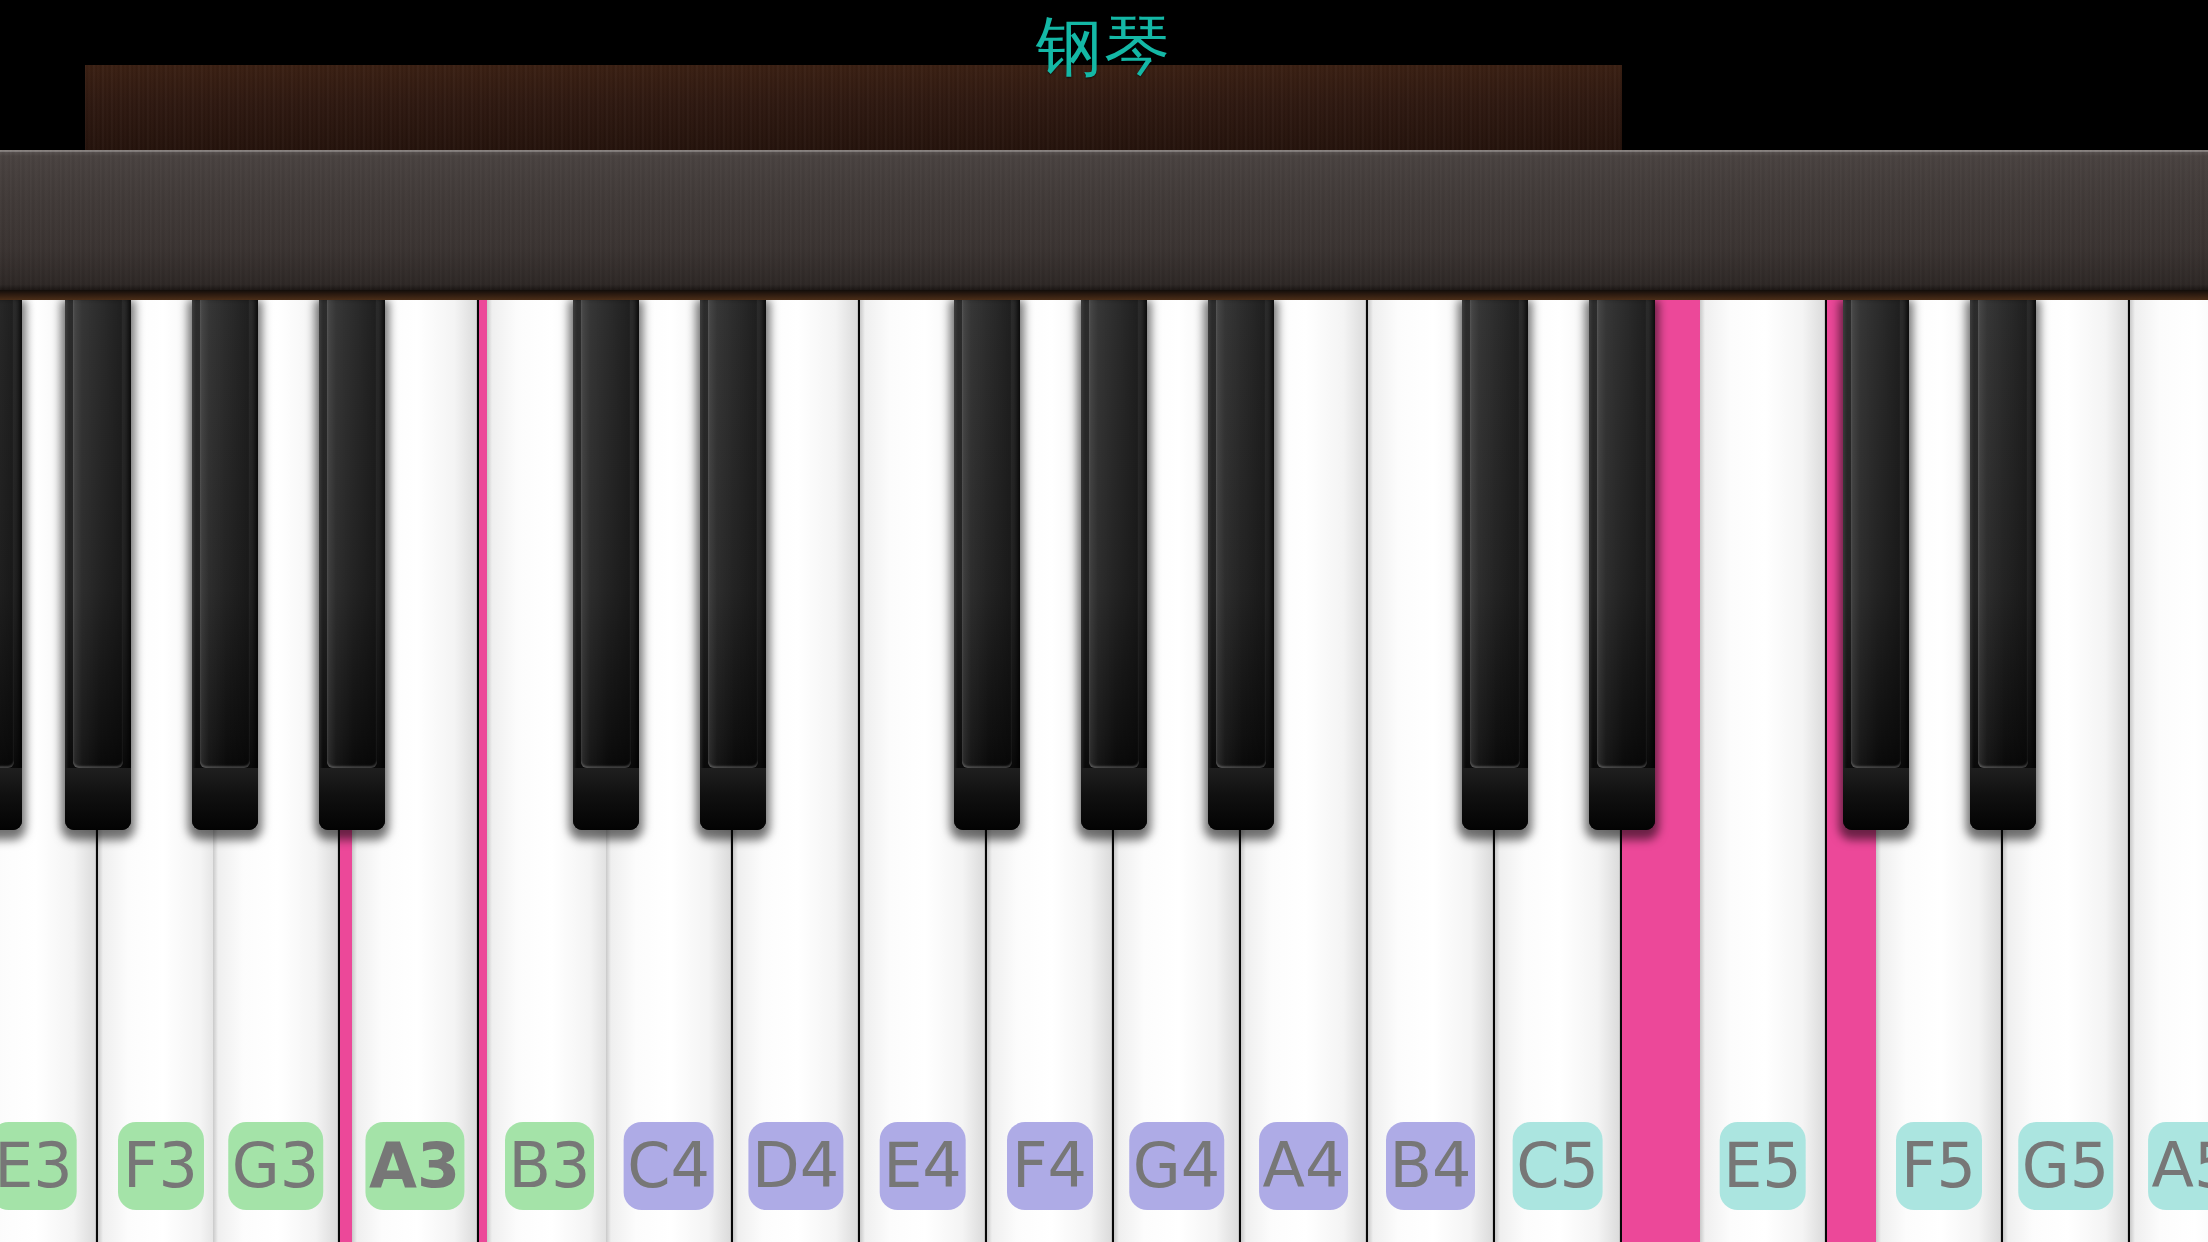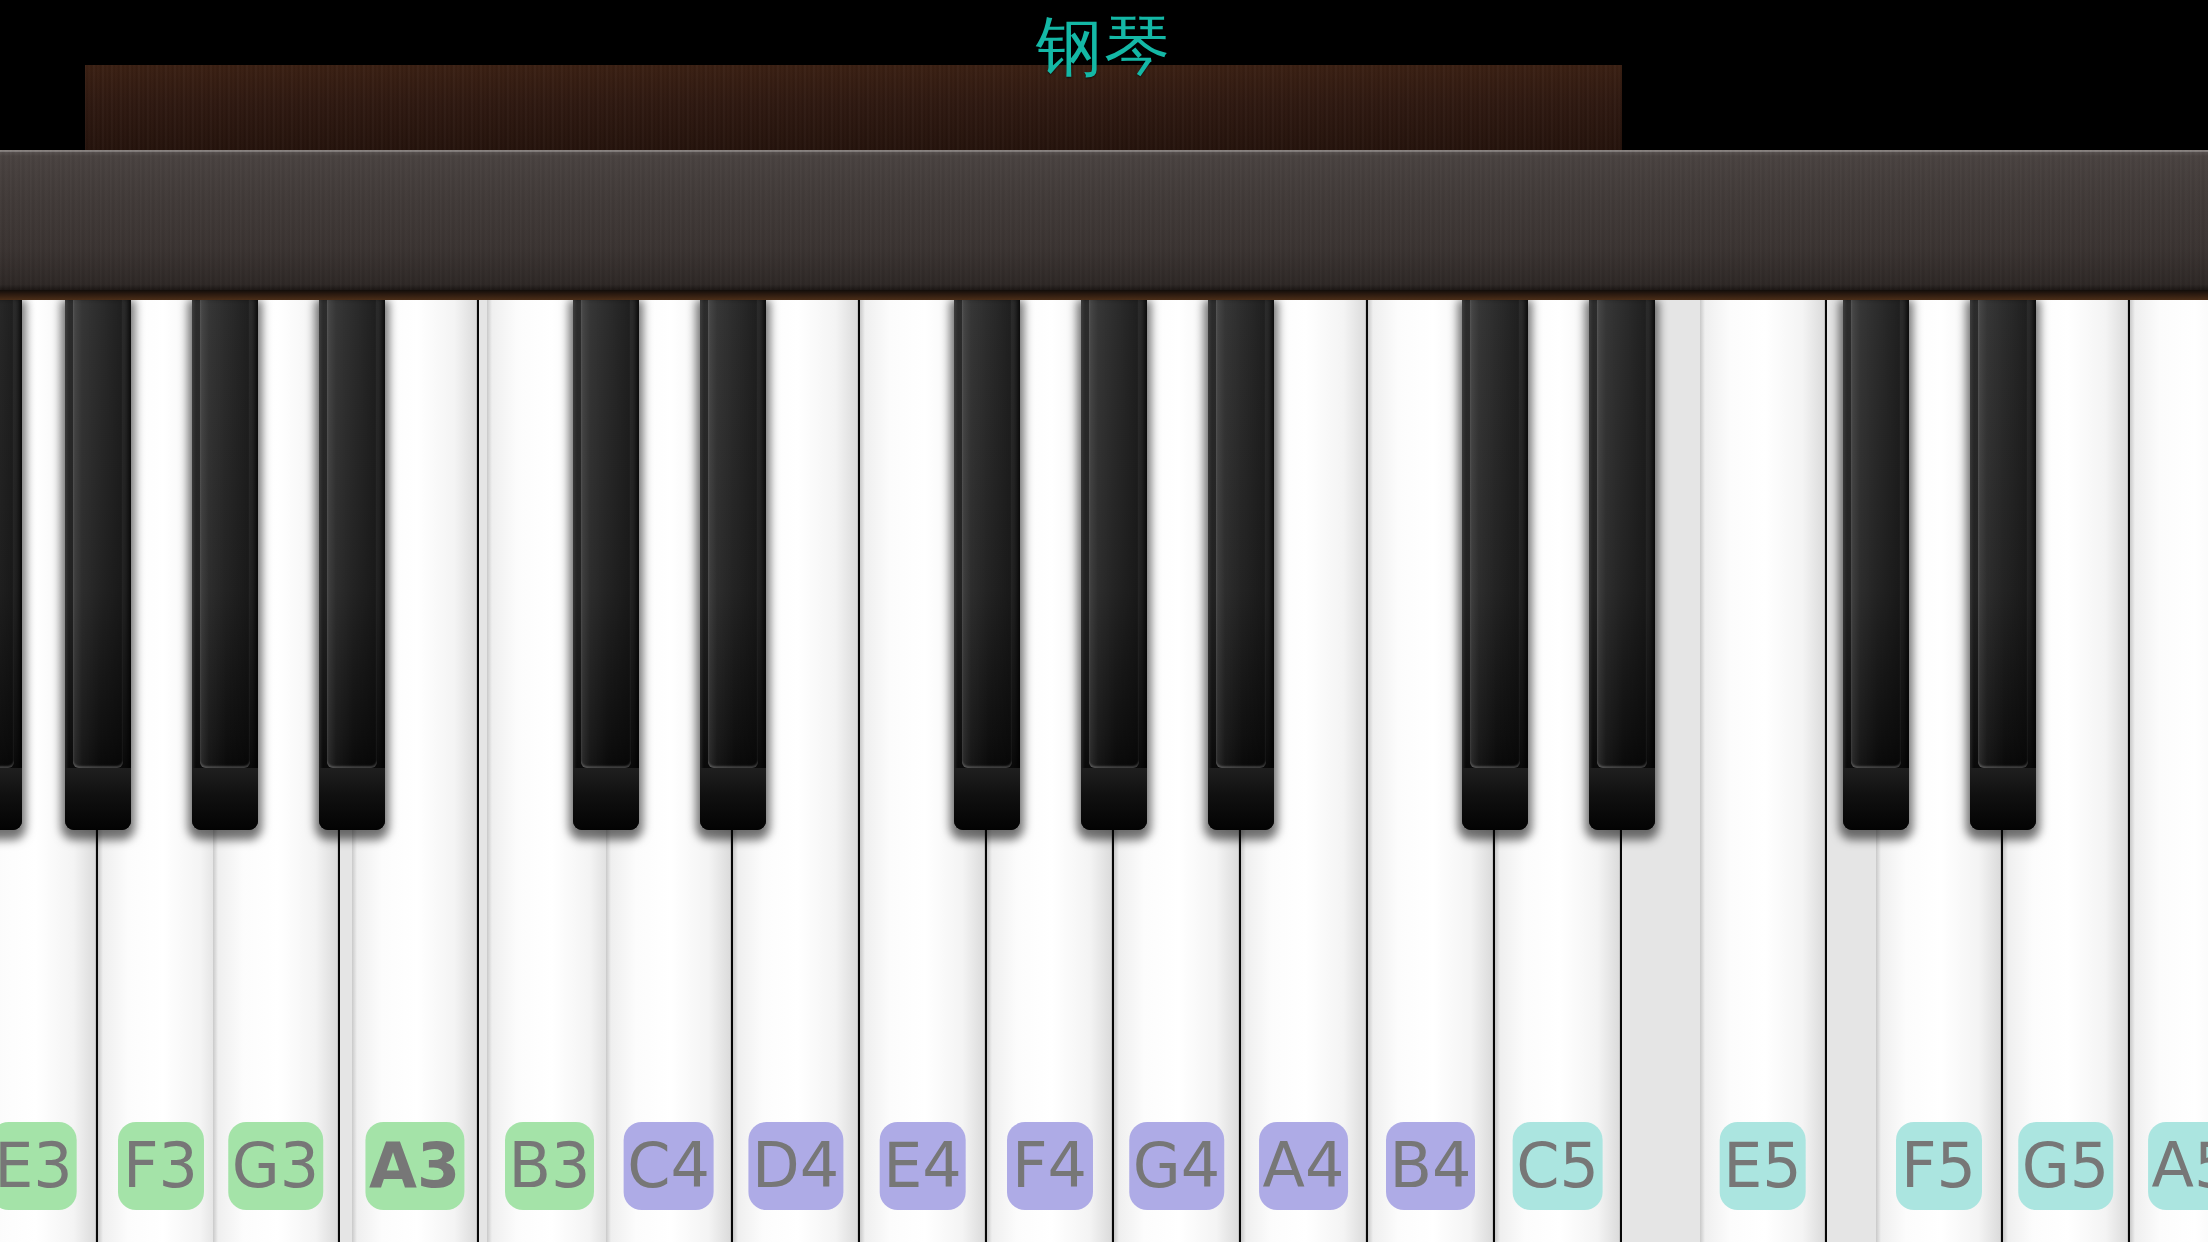--- a/index.html
+++ b/index.html
@@ -79,21 +79,21 @@
     left: 0; top: 290px;
     width: 2208px; height: 10px;
     background: linear-gradient(180deg, #120d0a 0%, #2d1b10 45%, #4a2d18 100%);
   }
 
   
   .keyboard {
     position: absolute;
     left: 0; top: 300px;
     width: 2208px; height: 942px;
-    background: #e5e5e5;
+    background: #ec4899;
     overflow: hidden;
   }
   .white-keys {
     position: absolute;
     left: 0; top: 0;
     width: 2208px; height: 942px;
   }
   .wkey {
     position: absolute;
     top: 0;

